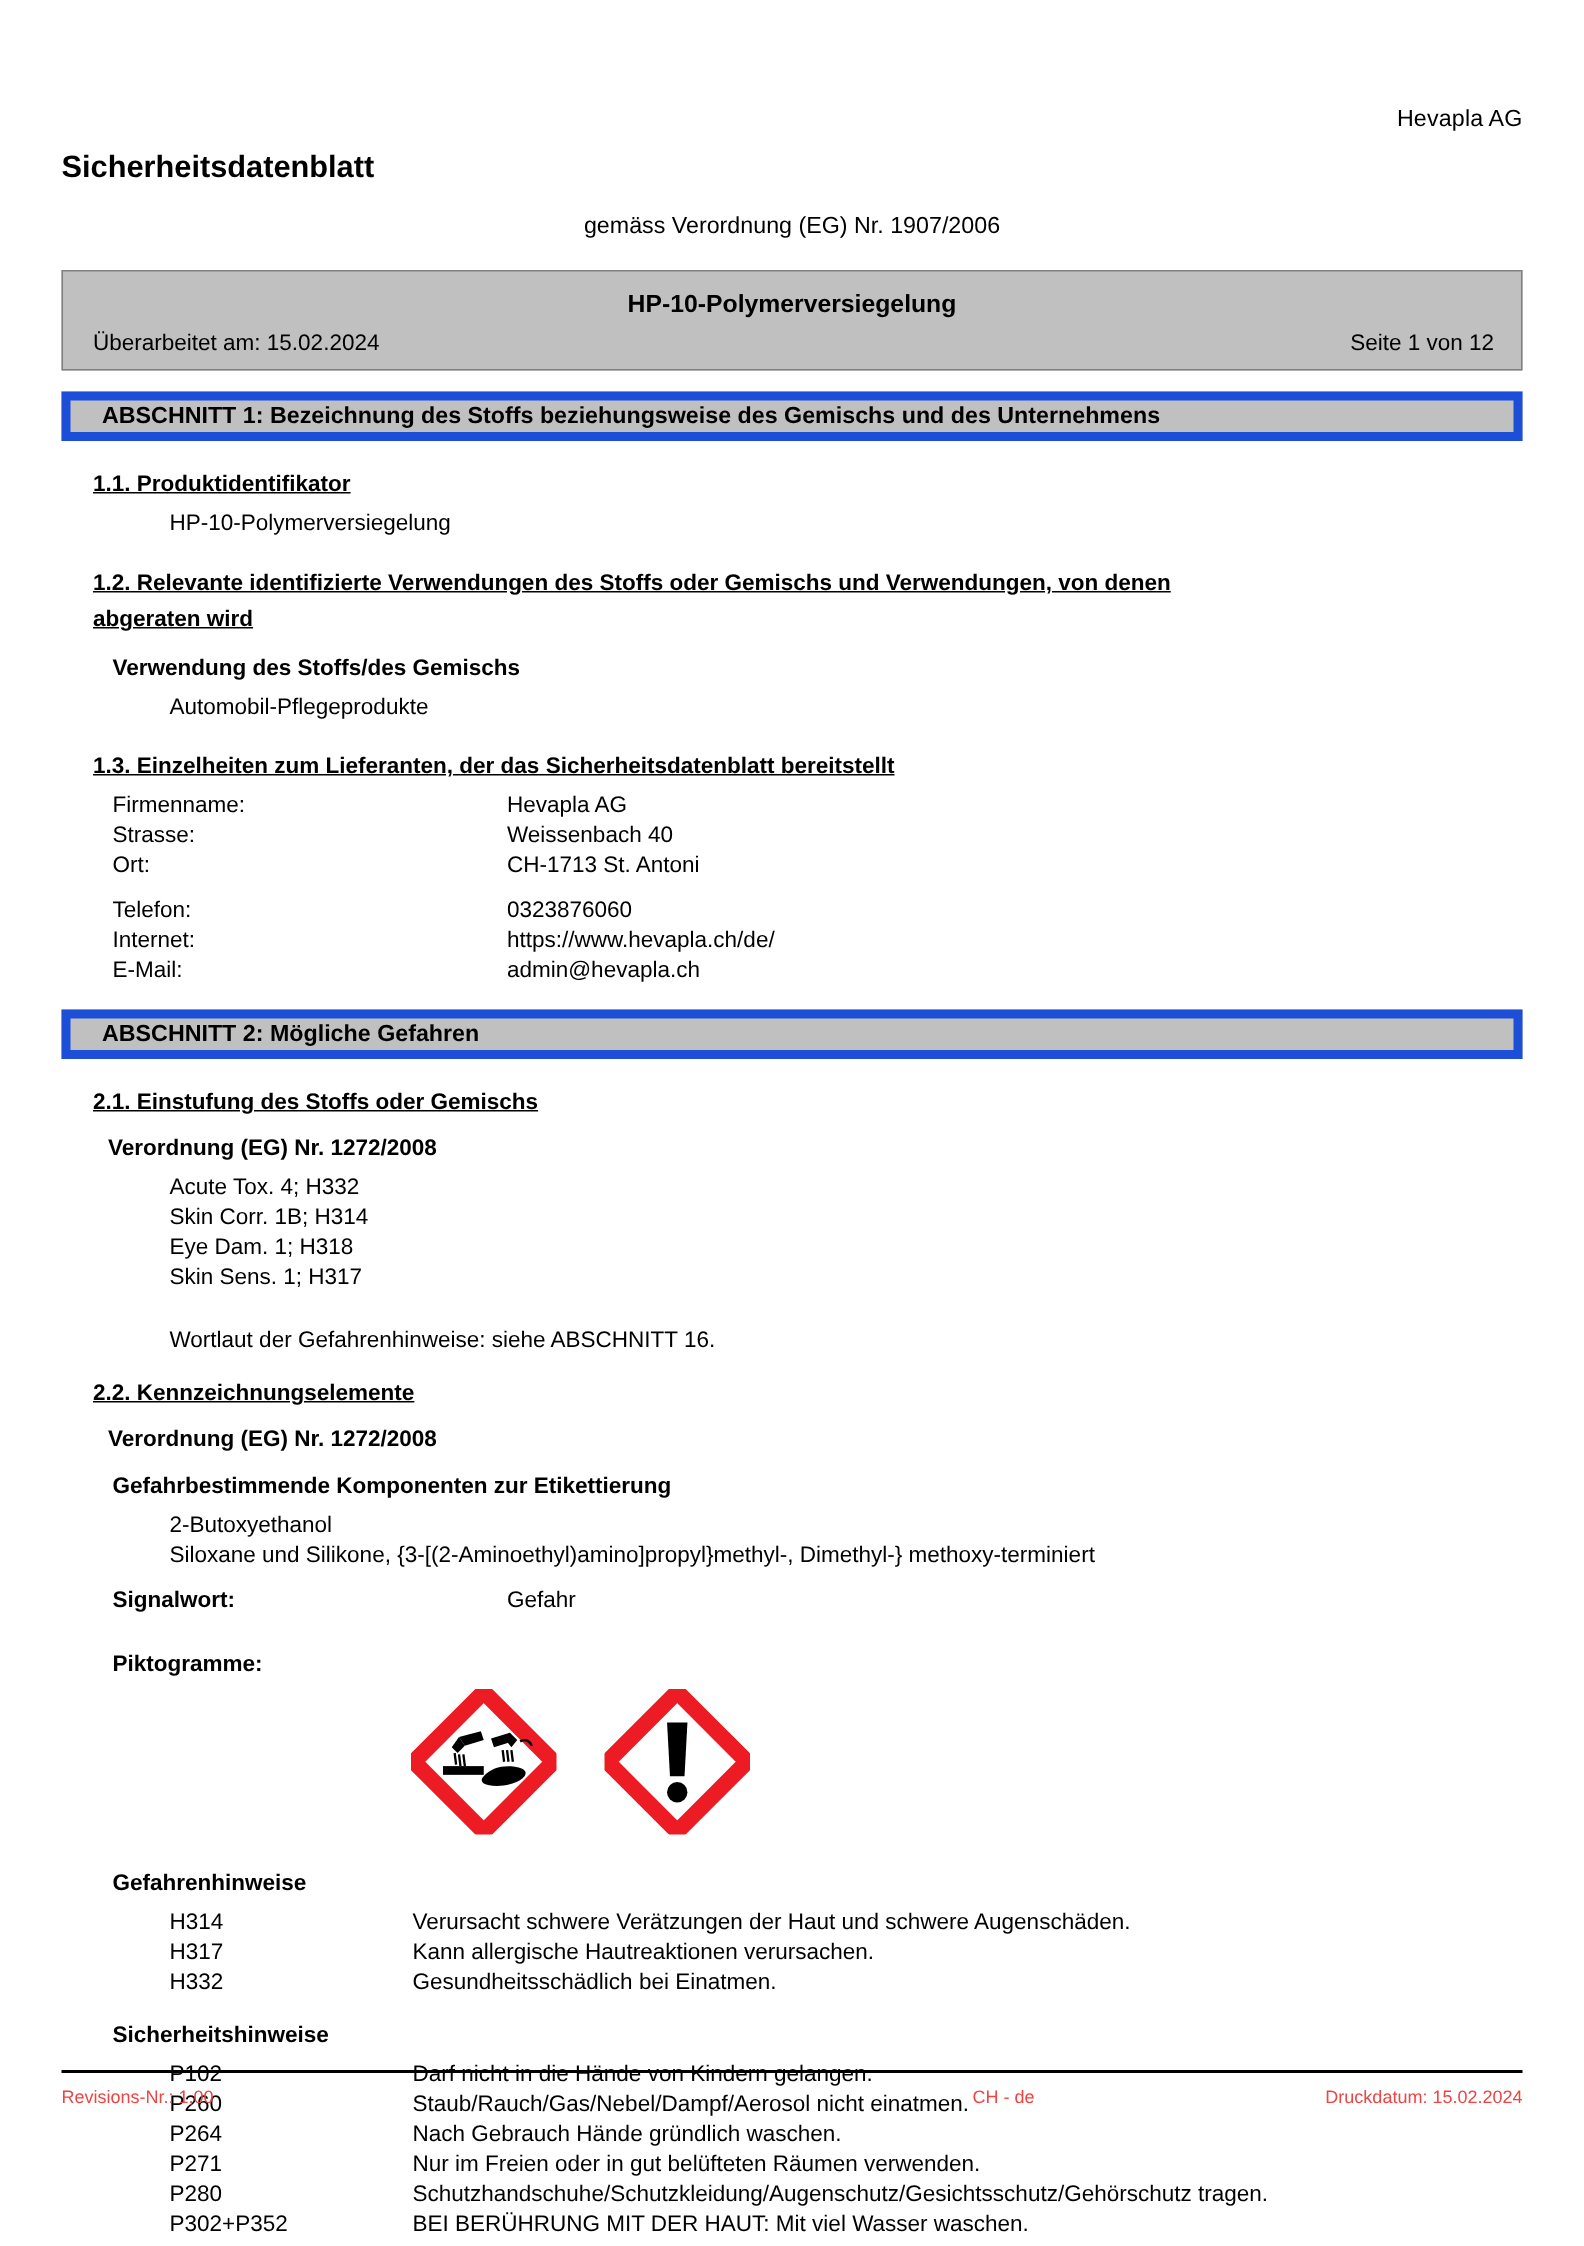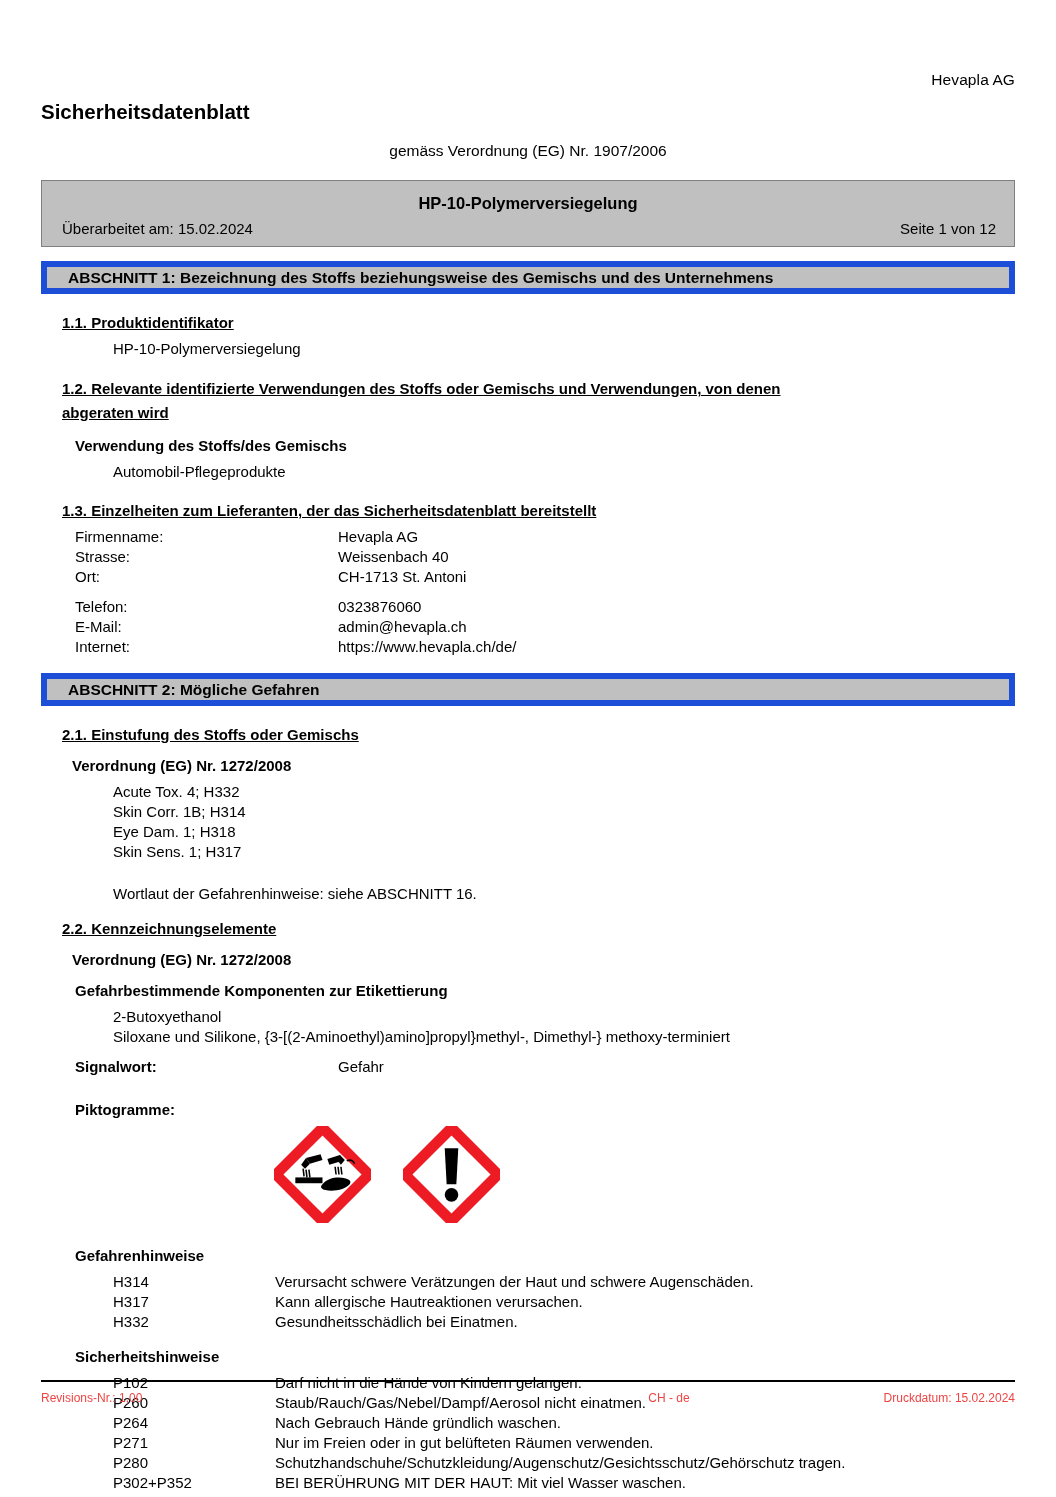--- a/index.html
+++ b/index.html
@@ -227,26 +227,26 @@
       <span class="v">CH-1713 St. Antoni</span>
     </div>
 
     <div class="sp10"></div>
 
     <div class="kv">
       <span class="k">Telefon:</span>
       <span class="v">0323876060</span>
     </div>
     <div class="kv">
+      <span class="k">Internet:</span>
+      <span class="v">https://www.hevapla.ch/de/</span>
+    </div>
+    <div class="kv">
       <span class="k">E-Mail:</span>
       <span class="v">admin@hevapla.ch</span>
-    </div>
-    <div class="kv">
-      <span class="k">Internet:</span>
-      <span class="v">https://www.hevapla.ch/de/</span>
     </div>
   </div>
 
   <div class="section-bar sec2-bar">
     <span>ABSCHNITT 2: Mögliche Gefahren</span>
   </div>
 
   <div class="sp18"></div>
   <div class="sub-head i21">2.1. Einstufung des Stoffs oder Gemischs</div>
   <div class="sp10"></div>

